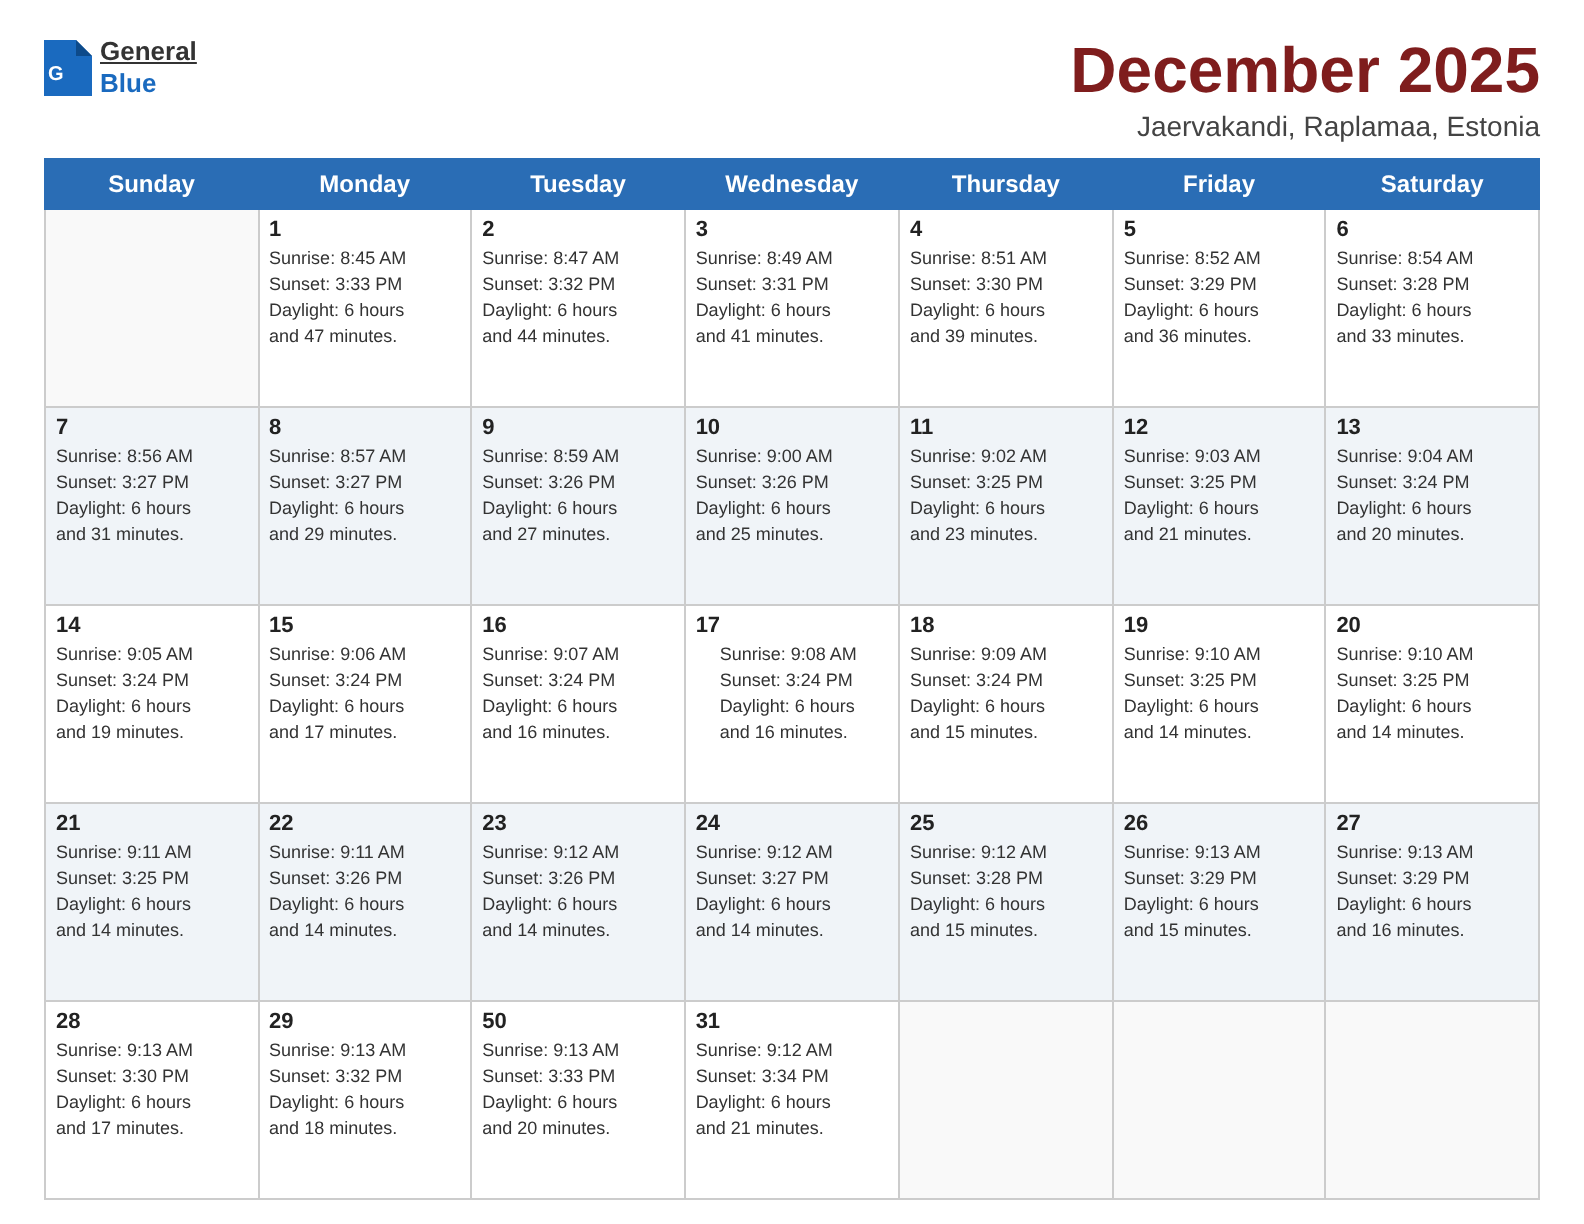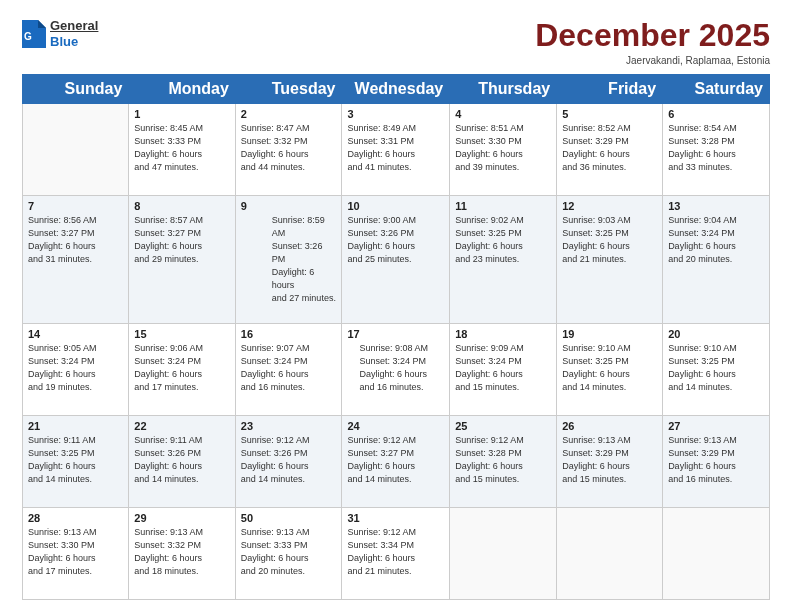--- a/index.html
+++ b/index.html
@@ -44,36 +44,36 @@
     .title-block {
       text-align: right;
     }
     .month-title {
       font-size: 32px;
       font-weight: bold;
       color: #7f1d1d;
       line-height: 1.1;
     }
     .subtitle {
-      font-size: 10px;
+      font-size: 14px;
       color: #444;
       margin-top: 2px;
     }
     .calendar {
       width: 100%;
       border-collapse: collapse;
       flex: 1;
     }
     .calendar th {
       background: #2a6db5;
       color: #fff;
-      font-size: 16px;
+      font-size: 12px;
       font-weight: bold;
       padding: 5px 6px;
-      text-align: right;
+      text-align: center;
       border: 1px solid #2a6db5;
     }
     .calendar td {
       border: 1px solid #ccc;
       vertical-align: top;
       padding: 4px 5px;
       width: 108px;
       font-size: 9.5px;
       color: #333;
       height: 82px;
@@ -187,21 +187,21 @@
           </td>
           <td>
             <span class="day-num">8</span>
             <div class="day-info" style="white-space: pre-line;">Sunrise: 8:57 AM
 Sunset: 3:27 PM
 Daylight: 6 hours
 and 29 minutes.</div>
           </td>
           <td>
             <span class="day-num">9</span>
-            <div class="day-info" style="white-space: pre-line; margin-left: 31px;">Sunrise: 8:59 AM
+            <div class="day-info" style="white-space: pre-line;">Sunrise: 8:59 AM
 Sunset: 3:26 PM
 Daylight: 6 hours
 and 27 minutes.</div>
           </td>
           <td>
             <span class="day-num">10</span>
             <div class="day-info" style="white-space: pre-line;">Sunrise: 9:00 AM
 Sunset: 3:26 PM
 Daylight: 6 hours
 and 25 minutes.</div>

